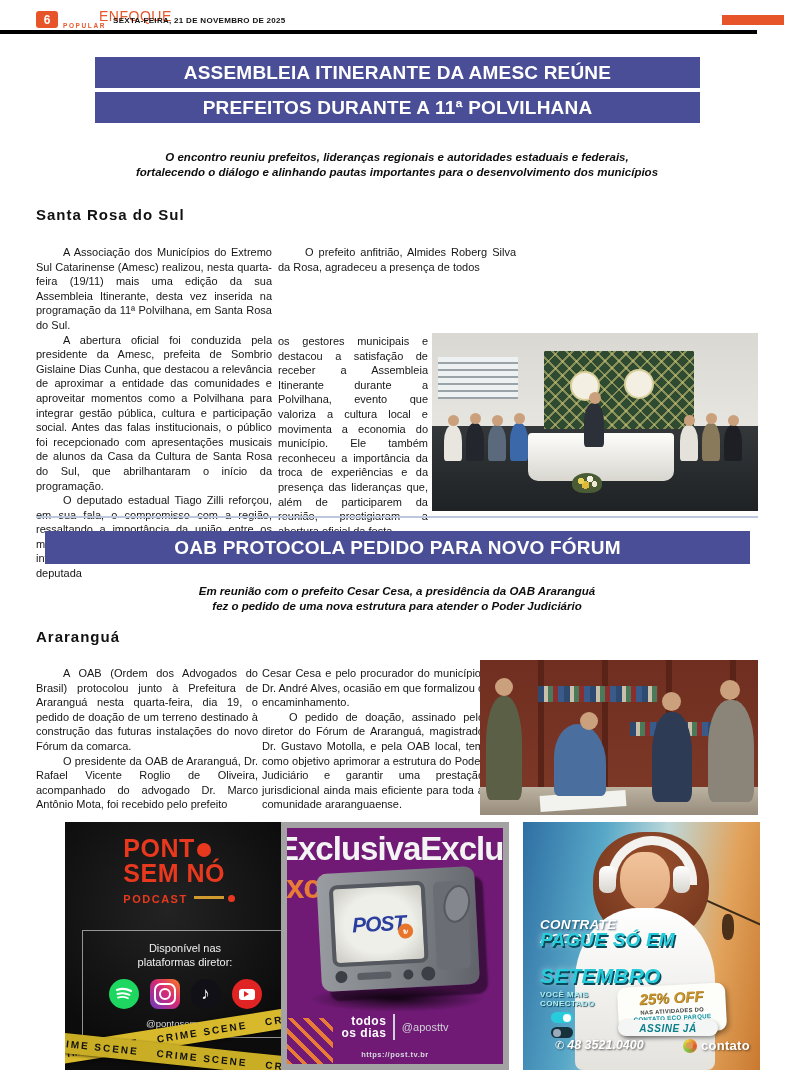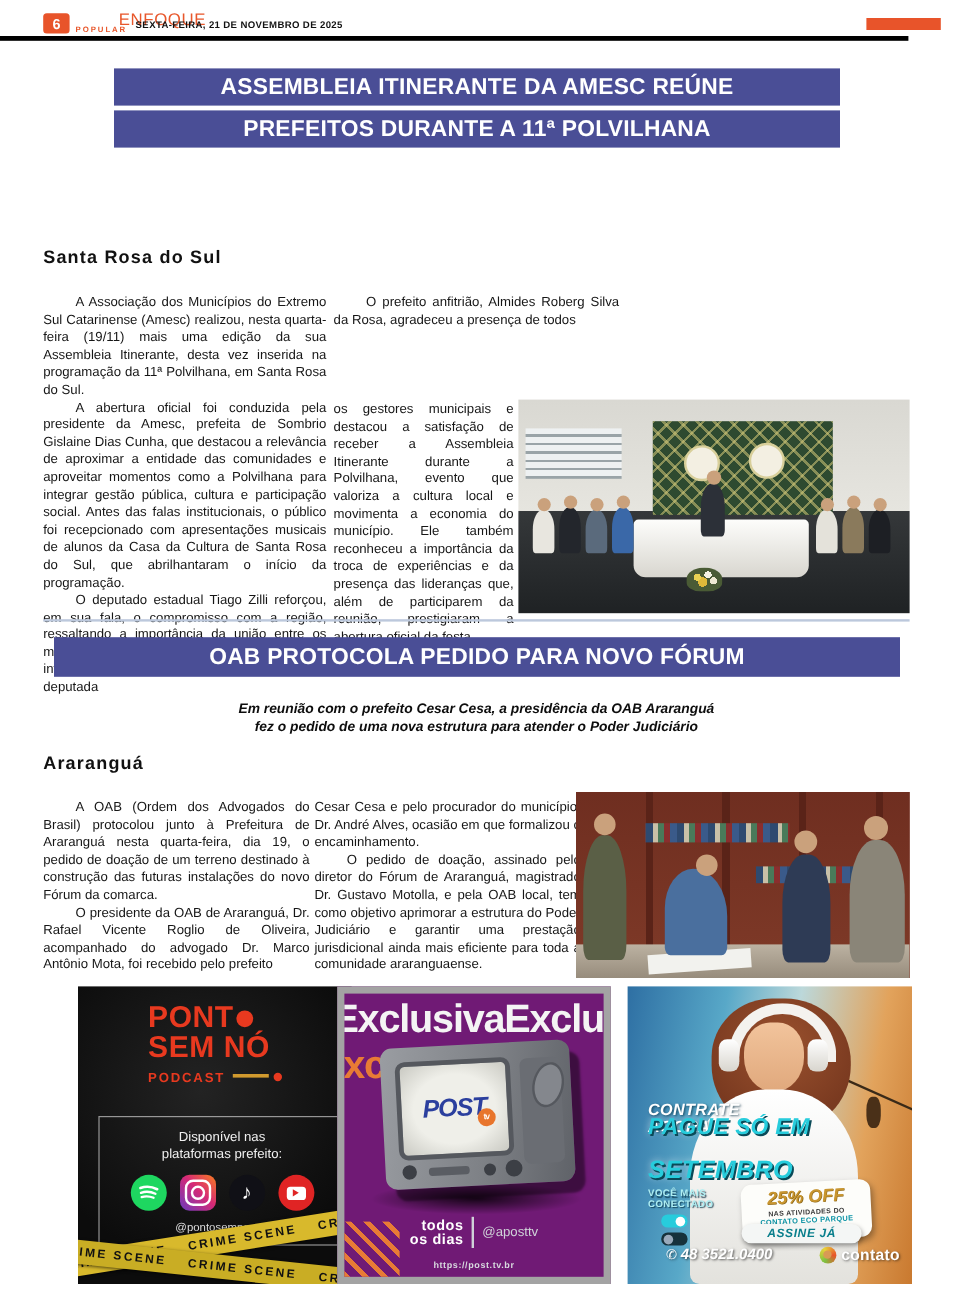--- a/index.html
+++ b/index.html
@@ -150,20 +150,24 @@
   <div class="abs topbar" style="left:722px;top:15px;width:62px;height:10px;"></div>
   <div class="abs toprule" style="left:0;top:30px;width:757px;height:4px;"></div>
 
   <div class="abs banner" style="left:95px;top:57px;width:605px;height:31px;">
     <span>ASSEMBLEIA ITINERANTE DA AMESC REÚNE</span>
   </div>
   <div class="abs banner" style="left:95px;top:92px;width:605px;height:31px;">
     <span>PREFEITOS DURANTE A 11ª POLVILHANA</span>
   </div>
 
+  <div class="abs subtitle" style="left:97px;top:150px;width:600px;">
+    <div>O encontro reuniu prefeitos, lideranças regionais e autoridades estaduais e federais,</div>
+    <div>fortalecendo o diálogo e alinhando pautas importantes para o desenvolvimento dos municípios</div>
+  </div>
 
   <div class="abs section-h" style="left:36px;top:206px;">Santa Rosa do Sul</div>
 
   <div class="abs bt" style="left:36px;top:245px;width:236px;">
     <p class="ind">A Associação dos Municípios do Extremo Sul Catarinense (Amesc) realizou, nesta quarta-feira (19/11) mais uma edição da sua Assembleia Itinerante, desta vez inserida na programação da 11ª Polvilhana, em Santa Rosa do Sul.</p>
     <p class="ind">A abertura oficial foi conduzida pela presidente da Amesc, prefeita de Sombrio Gislaine Dias Cunha, que destacou a relevância de aproximar a entidade das comunidades e aproveitar momentos como a Polvilhana para integrar gestão pública, cultura e participação social. Antes das falas institucionais, o público foi recepcionado com apresentações musicais de alunos da Casa da Cultura de Santa Rosa do Sul, que abrilhantaram o início da programação.</p>
     <p class="ind">O deputado estadual Tiago Zilli reforçou, em sua fala, o compromisso com a região, ressaltando a importância da união entre os municípios para garantir avanços em infraestrutura, saúde e educação. Já a deputada</p>
   </div>
   <div class="abs bt" style="left:278px;top:245px;width:238px;">
     <p class="ind">O prefeito anfitrião, Almides Roberg Silva da Rosa, agradeceu a presença de todos</p>
@@ -244,21 +248,21 @@
   <div class="abs ad ad-podcast" style="left:38px;top:822px;width:228px;height:248px;">
     <div style="position:absolute;left:0;right:0;top:14px;display:flex;justify-content:center;">
       <div>
         <div class="pn-title"><span>PONT</span><span class="pn-dot"></span></div>
         <div class="pn-title">SEM NÓ</div>
         <div style="margin-top:3px;"><span class="pn-pod">PODCAST</span><span class="pn-line"></span><span class="pn-ldot"></span></div>
       </div>
     </div>
     <div class="pn-box" style="position:absolute;left:17px;top:108px;width:192px;">
       <div class="pn-avail">Disponível nas</div>
-      <div class="pn-avail">plataformas prefeito:</div>
+      <div class="pn-avail">plataformas diretor:</div>
       <div class="pn-icons">
         <div class="icn icn-spotify">
           <svg width="20" height="20" viewBox="0 0 20 20">
               <path d="M3 6 q7 -2.5 14 1" stroke="#fff" stroke-width="2.2" fill="none" stroke-linecap="round"></path>
               <path d="M3.5 10 q6 -2 12 .8" stroke="#fff" stroke-width="2" fill="none" stroke-linecap="round"></path>
               <path d="M4 13.6 q5 -1.6 10 .6" stroke="#fff" stroke-width="1.8" fill="none" stroke-linecap="round"></path>
             </svg>
         </div>
         <div class="icn icn-insta">
           <div class="ring"></div>

